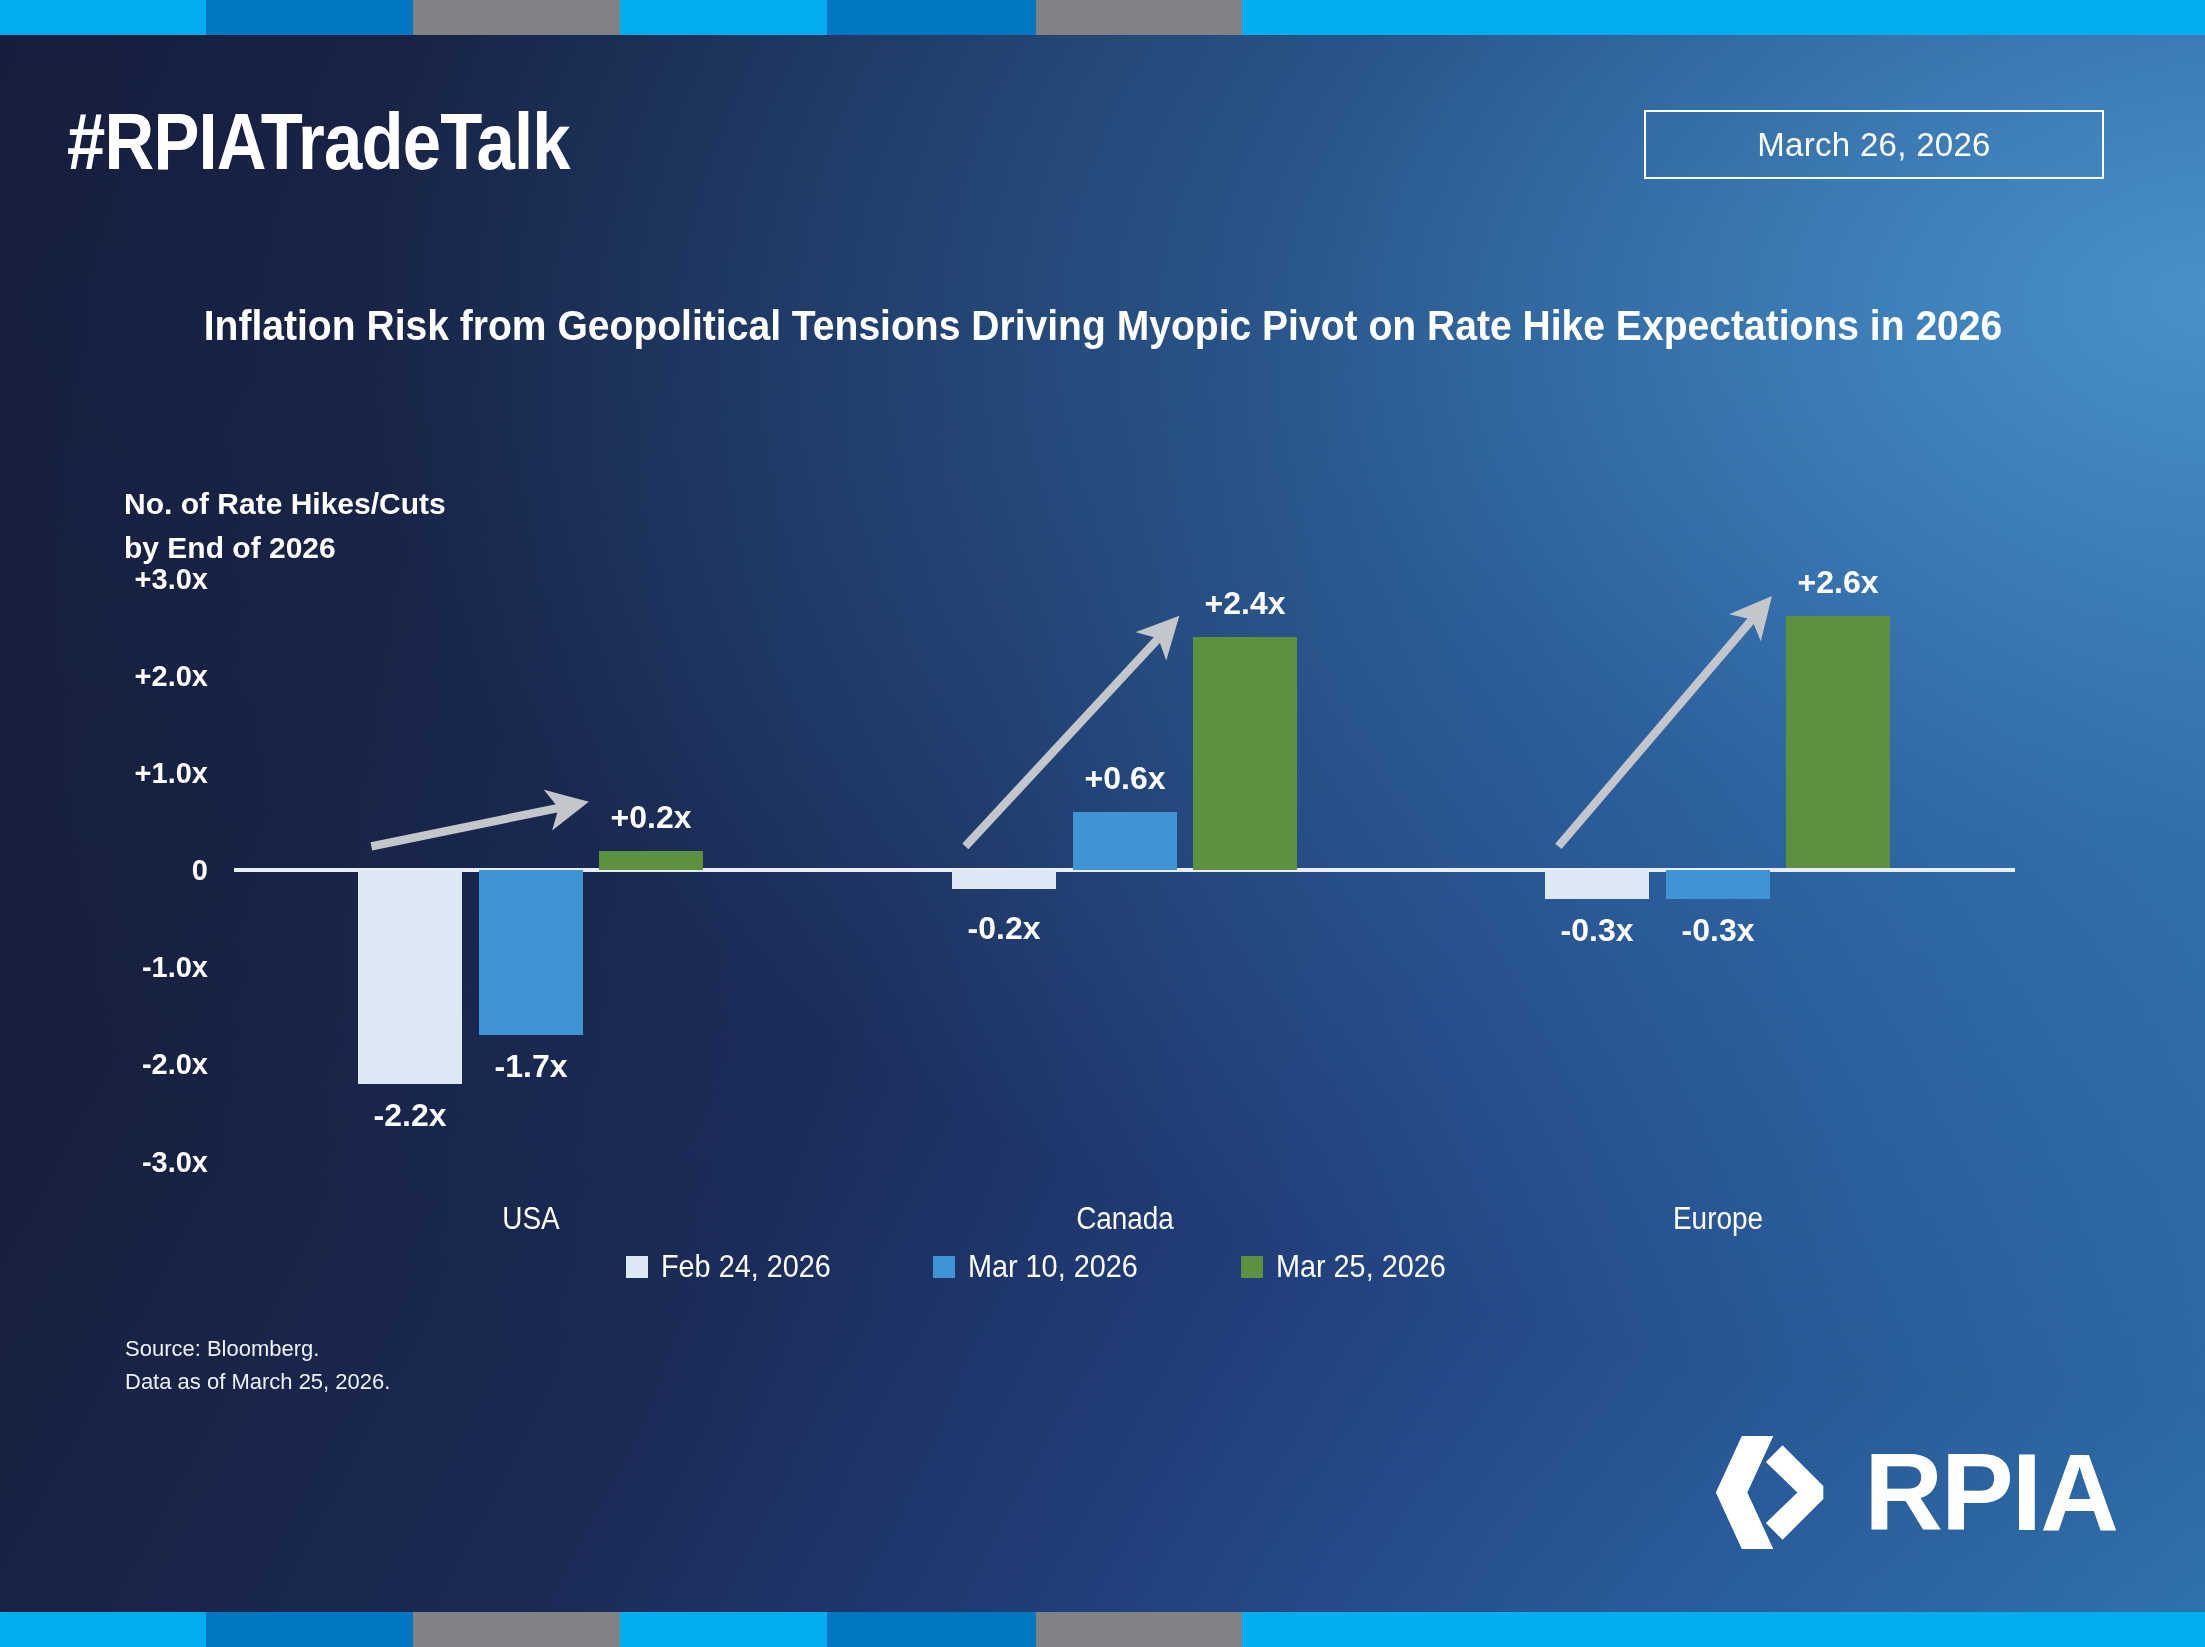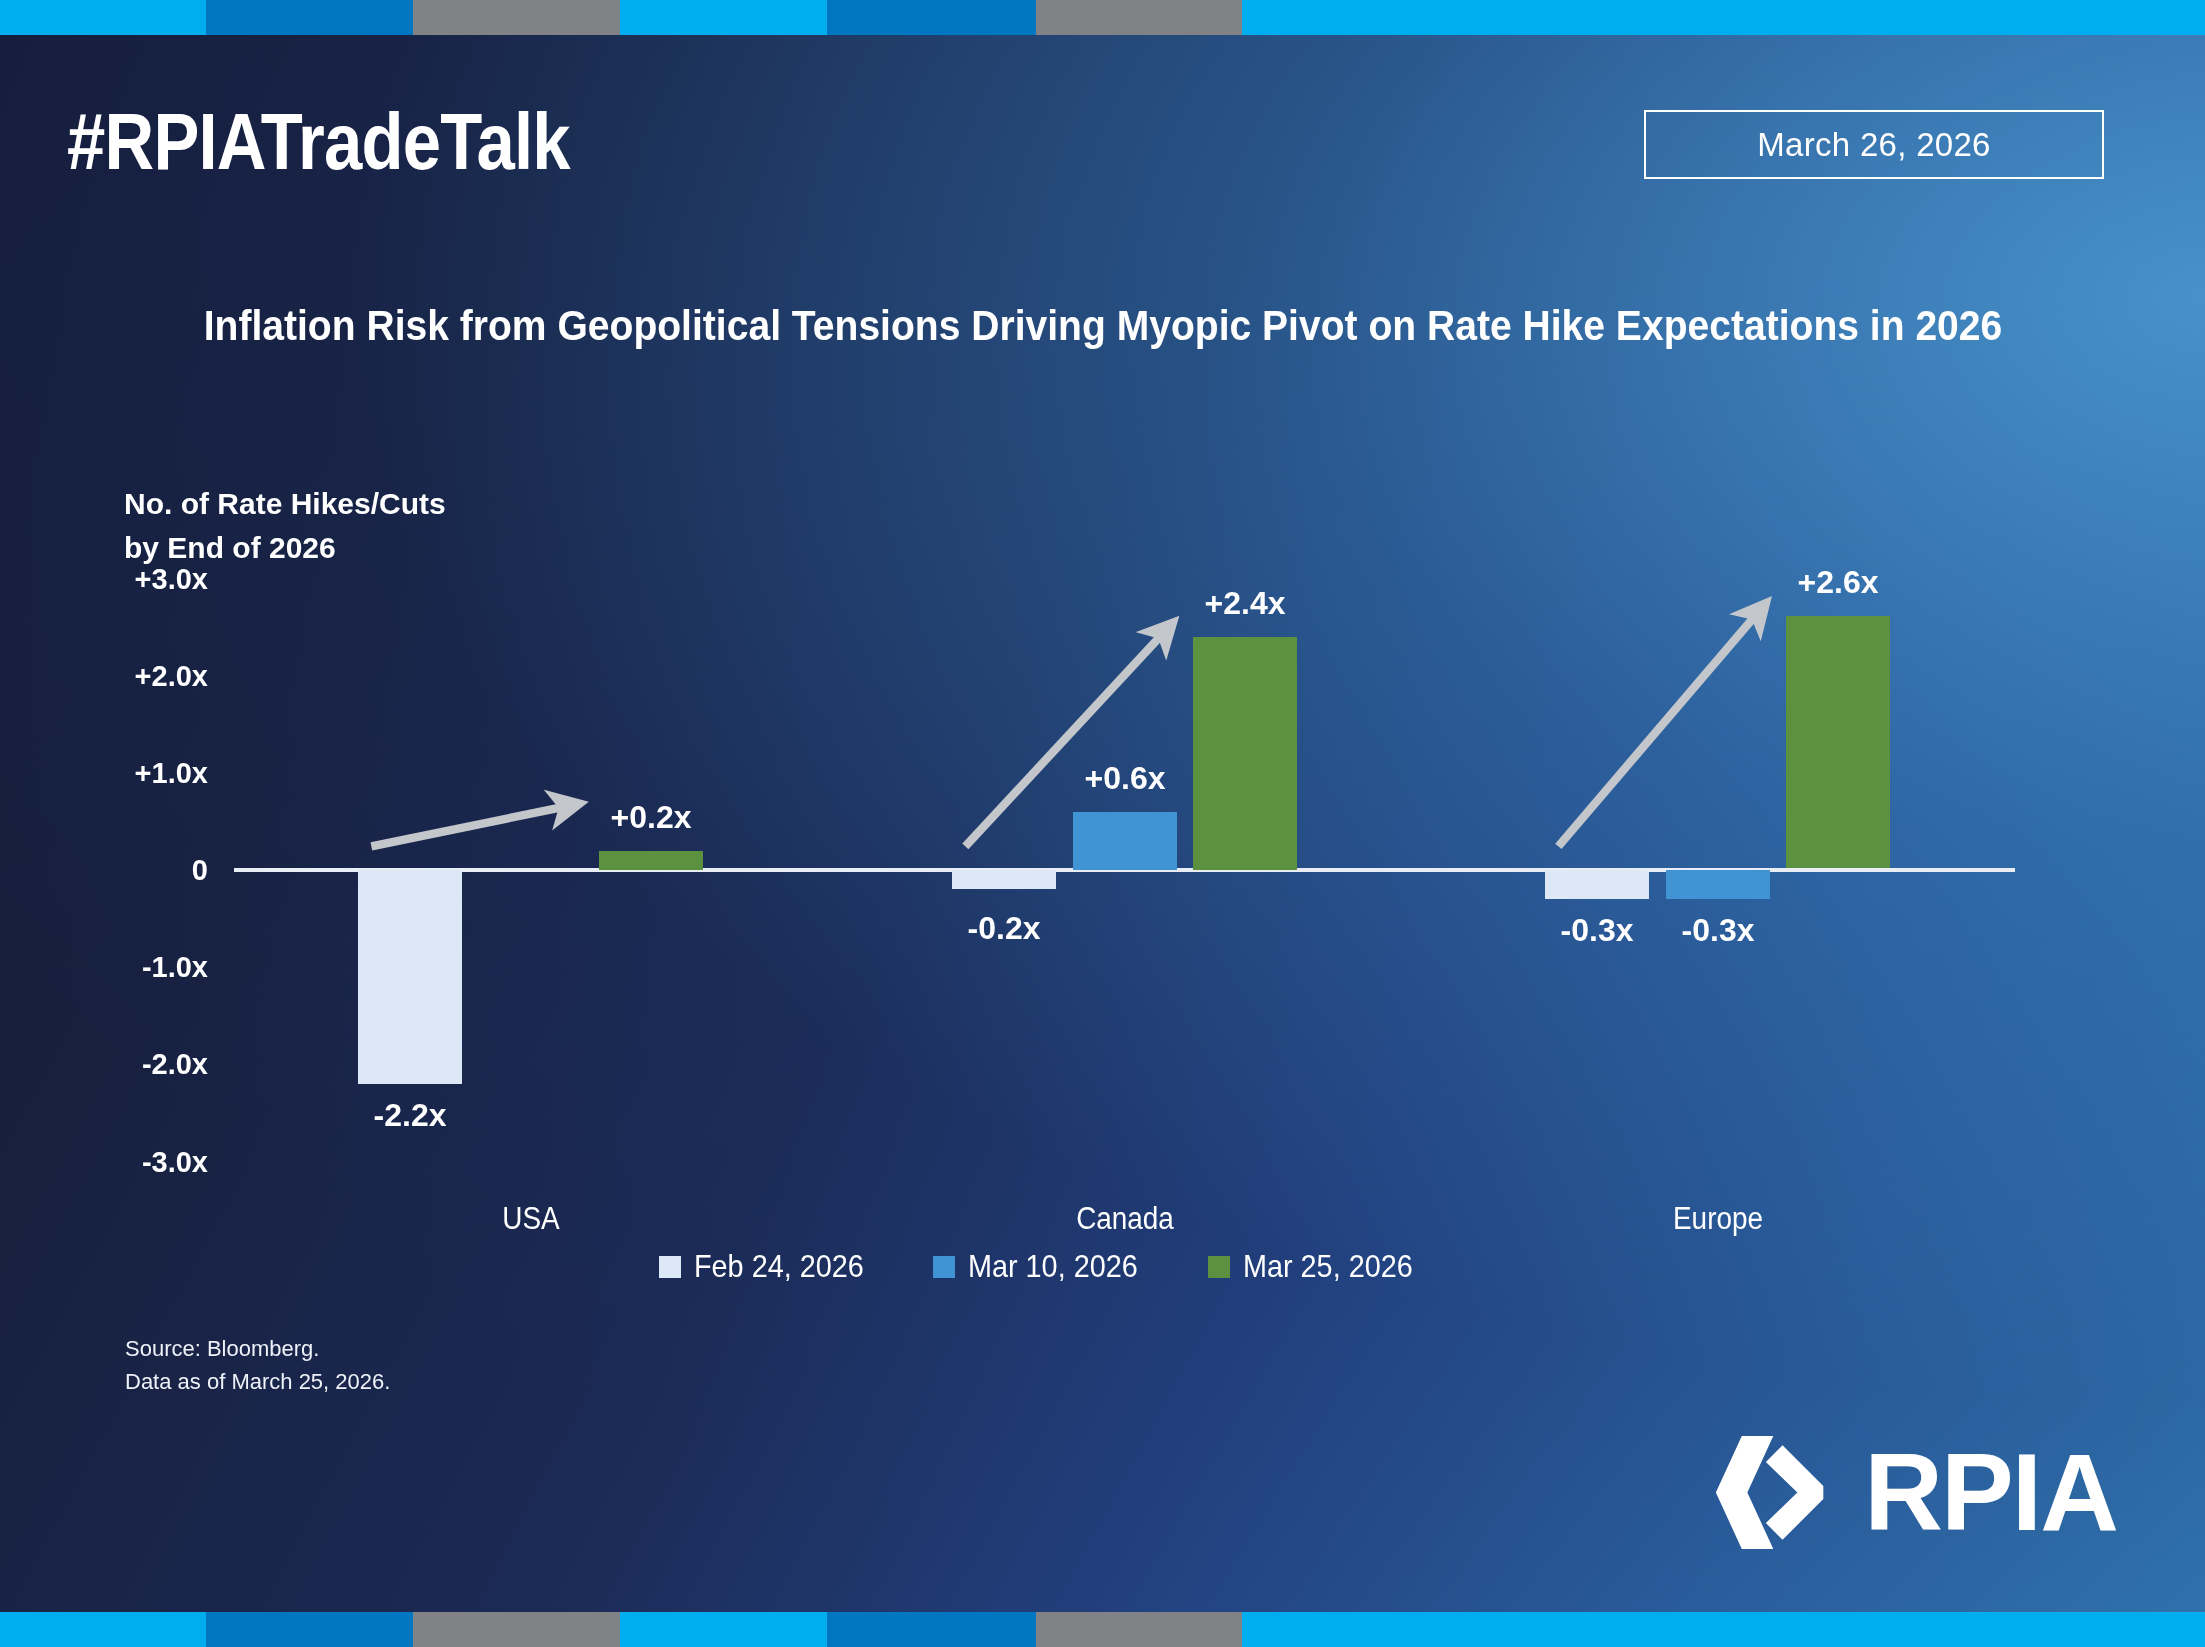--- a/index.html
+++ b/index.html
@@ -81,21 +81,21 @@
   .bar { position:absolute; width:104px; }
   .barval {
     position:absolute; left:50%; transform:translateX(-50%);
     color:#ffffff; font-size:32px; font-weight:700; white-space:nowrap;
   }
   .arrow { position:absolute; overflow:visible; }
 
   
   #legend {
     position:absolute; left:0; top:1248px; width:2090px;
-    display:flex; justify-content:center; align-items:center; gap:51px;
+    display:flex; justify-content:center; align-items:center; gap:84px;
   }
   .legitem { display:flex; align-items:center; gap:13px; }
   .legswatch { width:22px; height:22px; display:block; }
   .legtext { color:#ffffff; font-size:32px; transform:scaleX(0.9); transform-origin:left center; white-space:nowrap; }
 
   
   .source {
     position:absolute; left:125px; top:1333px;
     color:#eef2f8; font-size:22px; line-height:1.48;
     white-space:pre-line;
@@ -146,20 +146,23 @@
           <defs>
             <marker id="ah0" markerWidth="5" markerHeight="5" refX="3.6" refY="2.5" orient="auto">
               <path d="M0,0 L5,2.5 L0,5 L1.3,2.5 Z" fill="#c3c6cb"></path>
             </marker>
           </defs>
           <line x1="148" y1="288" x2="370" y2="242.43333333333334" stroke="#c3c6cb" stroke-width="9" marker-end="url(#ah0)"></line>
         </svg>
         <div class="bar" style="left: 124px; background: rgb(220, 232, 246); height: 214px; top: 291px;">
           <div class="barval" style="top: 227px;">-2.2x</div>
         </div>
+        <div class="bar" style="left: 245px; background: rgb(65, 148, 211); height: 165px; top: 291px;">
+          <div class="barval" style="top: 178px;">-1.7x</div>
+        </div>
         <div class="bar" style="left: 365px; background: rgb(92, 145, 64); height: 19.4px; top: 272px;">
           <div class="barval" style="bottom: 34px;">+0.2x</div>
         </div>
         <div class="grouplabel">USA</div>
       </div>
       <div class="group" style="left: 594px; width: 594px;">
         <svg class="arrow" width="594" height="583" style="left: 0px; top: 0px;" viewBox="0 0 640 628">
           <defs>
             <marker id="ah1" markerWidth="5" markerHeight="5" refX="3.6" refY="2.5" orient="auto">
               <path d="M0,0 L5,2.5 L0,5 L1.3,2.5 Z" fill="#c3c6cb"></path>

